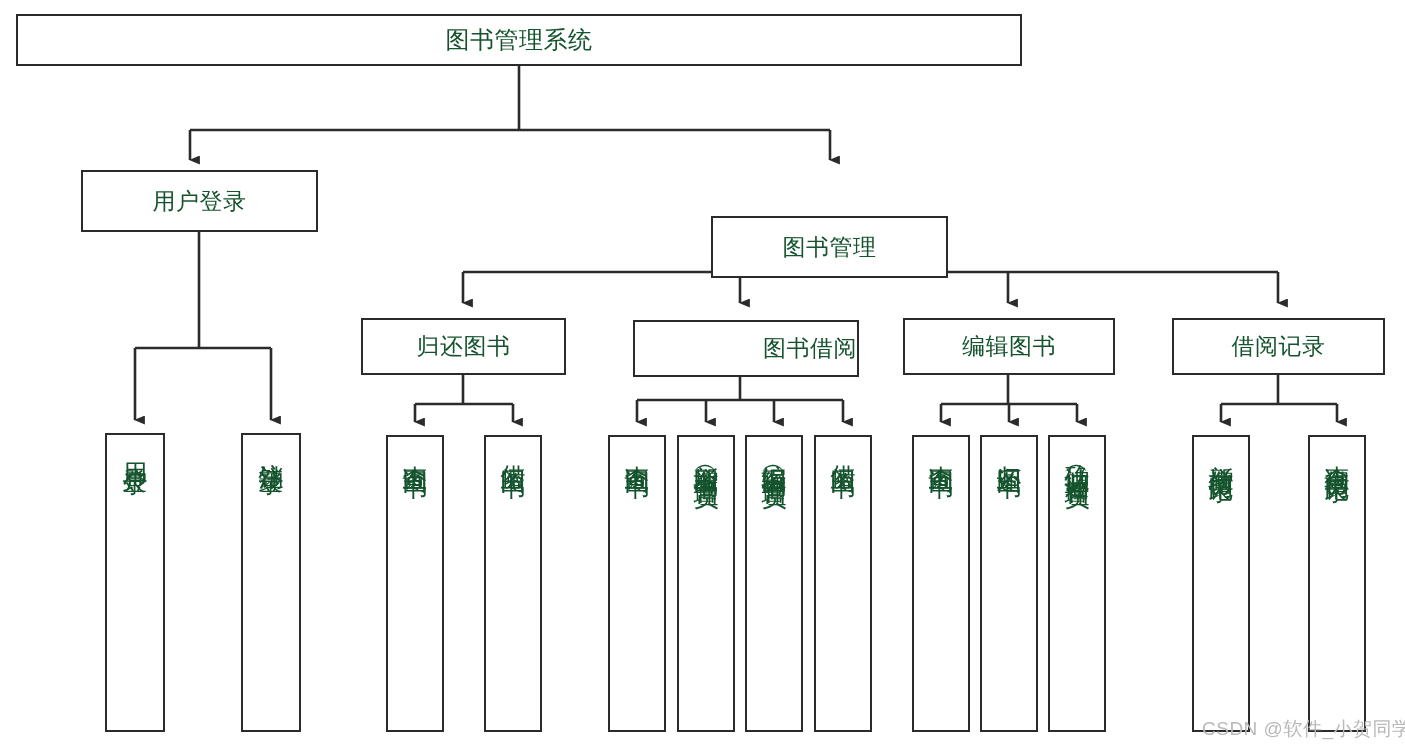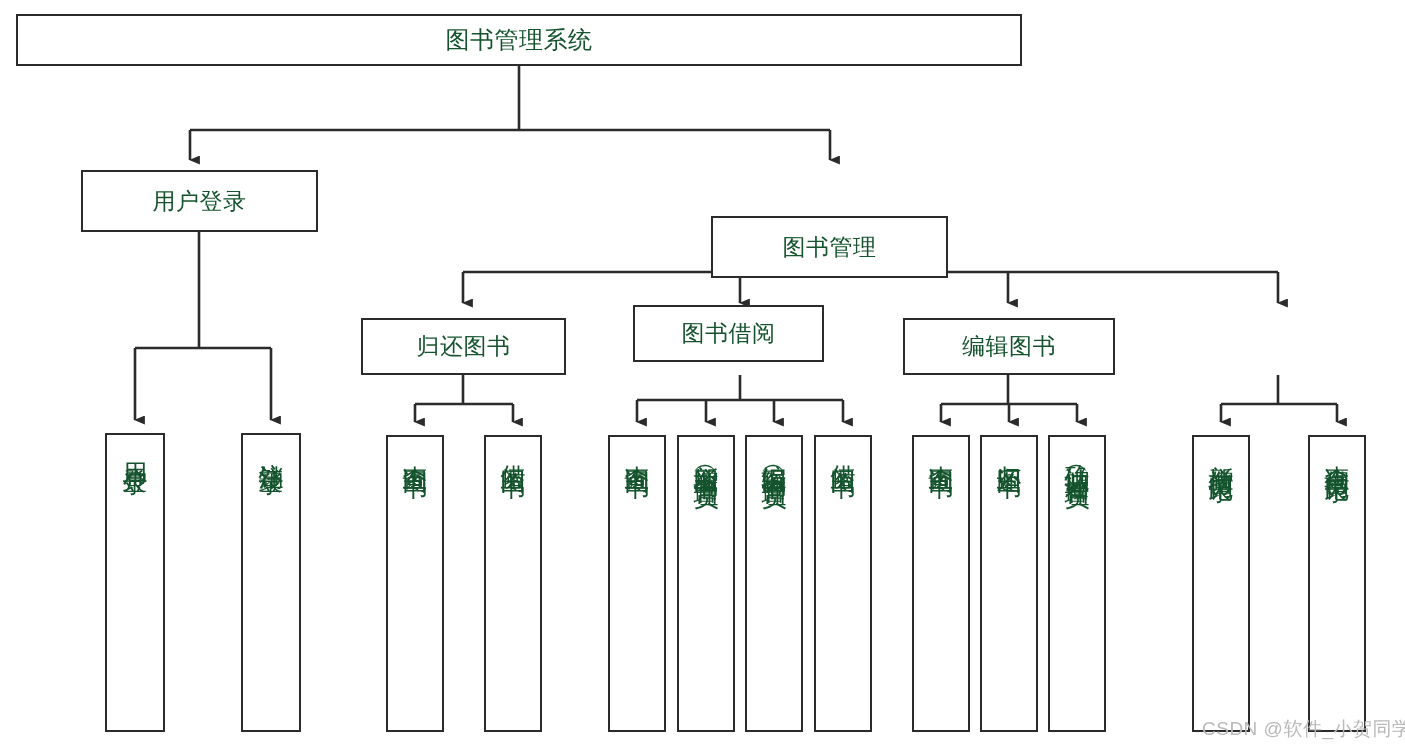--- a/index.html
+++ b/index.html
@@ -127,25 +127,28 @@
   <div class="node h" style="left:81px;top:170px;width:237px;height:62px;">
     <span class="lbl">用户登录</span>
   </div>
   <div class="node h" style="left:711px;top:170px;width:237px;height:62px;margin-top:46px;">
     <span class="lbl">图书管理</span>
   </div>
 
   <div class="node h" style="left:361px;top:318px;width:205px;height:57px;">
     <span class="lbl">归还图书</span>
   </div>
-  <div class="node h" style="left:633px;top:305px;width:191px;height:57px;">
+  <div class="node h" style="left:633px;top:320px;width:226px;height:57px;justify-content:flex-end;">
     <span class="lbl">图书借阅</span>
   </div>
   <div class="node h" style="left:903px;top:318px;width:212px;height:57px;">
     <span class="lbl">编辑图书</span>
+  </div>
+  <div class="node h" style="left:1172px;top:318px;width:213px;height:57px;">
+    <span class="lbl">借阅记录</span>
   </div>
 
   <div class="node v" style="left:105px;top:433px;width:60px;height:299px;">
     <span class="lbl">用户登录</span>
   </div>
   <div class="node v" style="left:241px;top:433px;width:60px;height:299px;">
     <span class="lbl">注销登录</span>
   </div>
 
   <div class="node v" style="left:386px;top:435px;width:58px;height:297px;">

